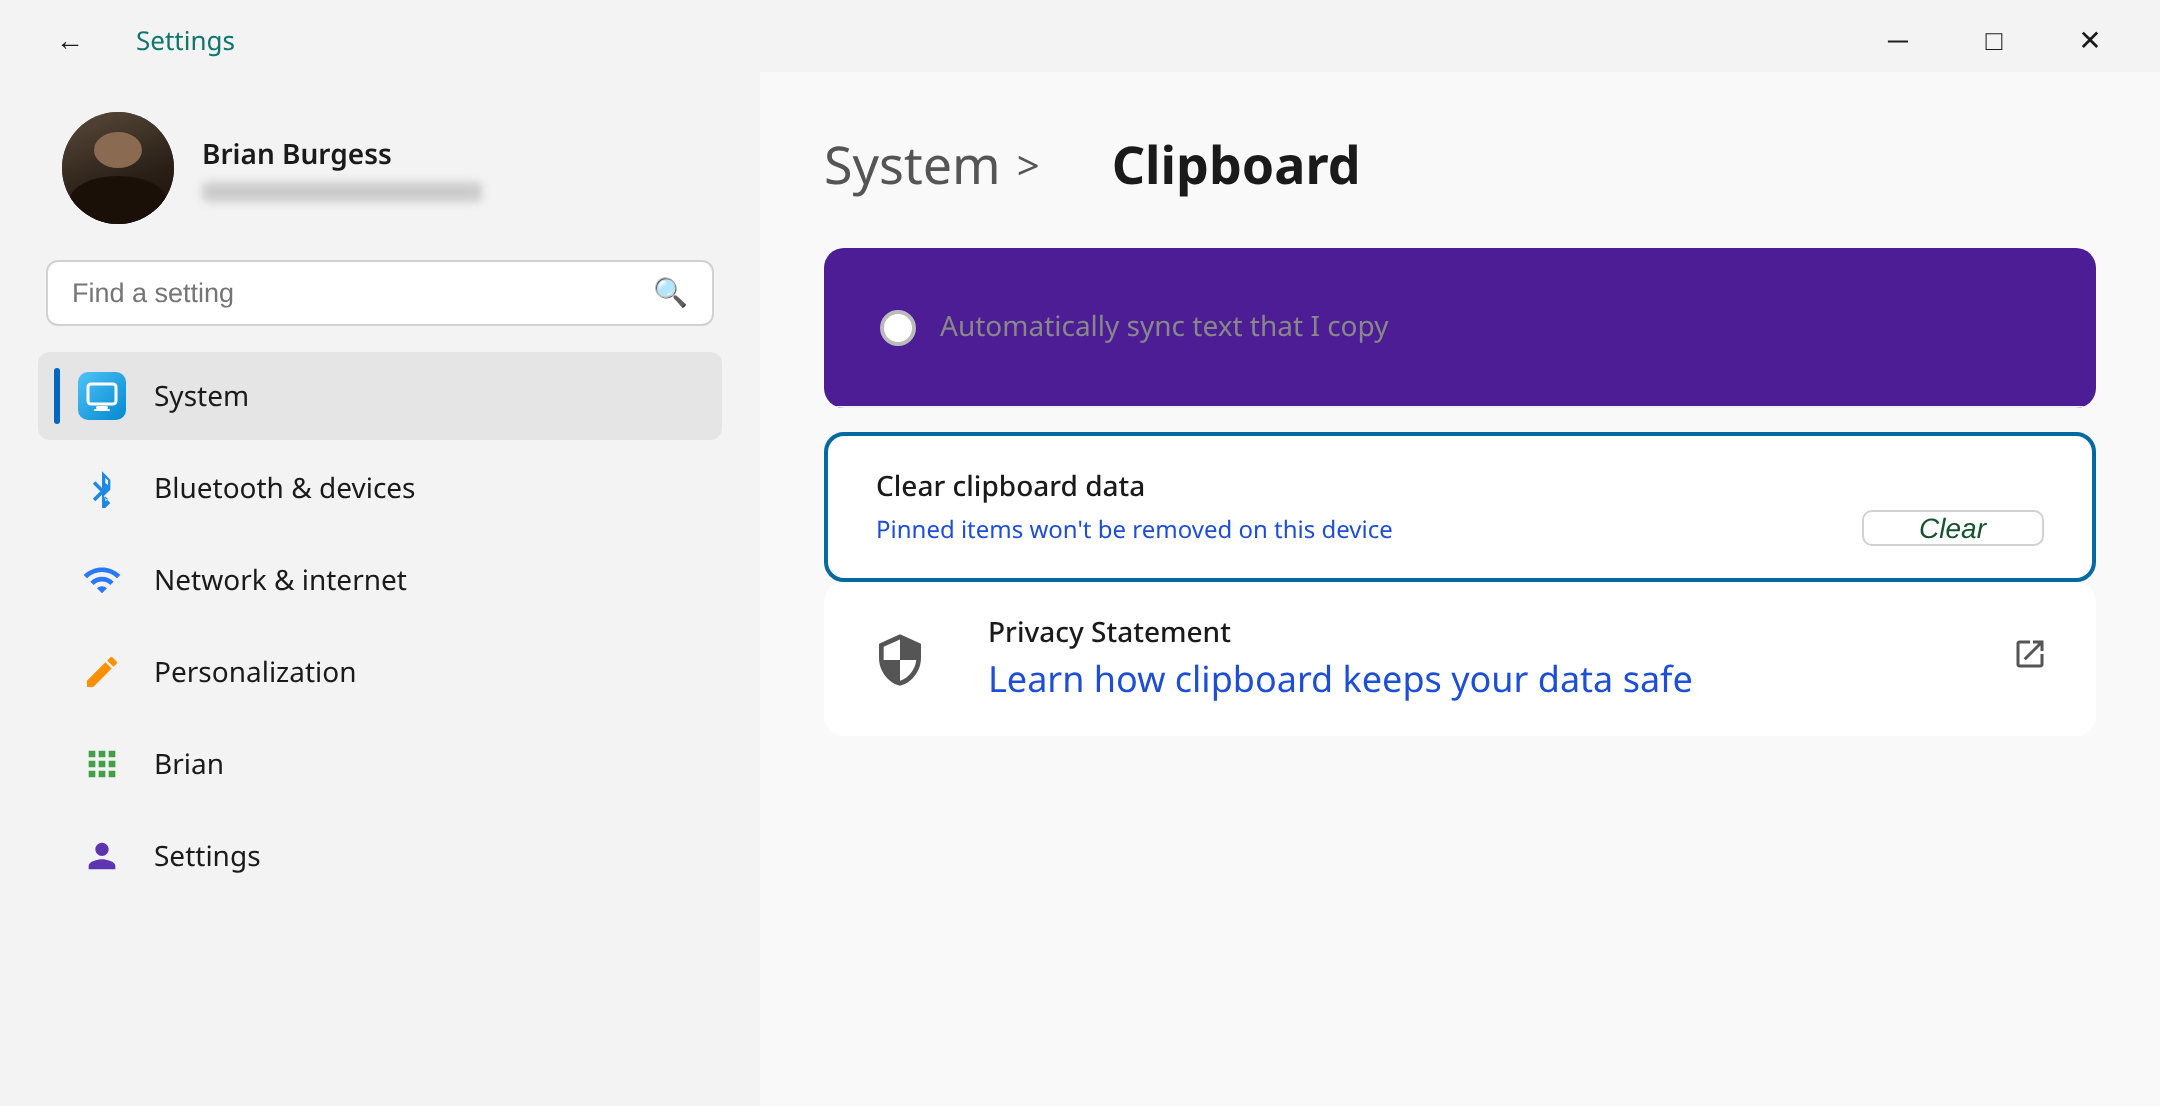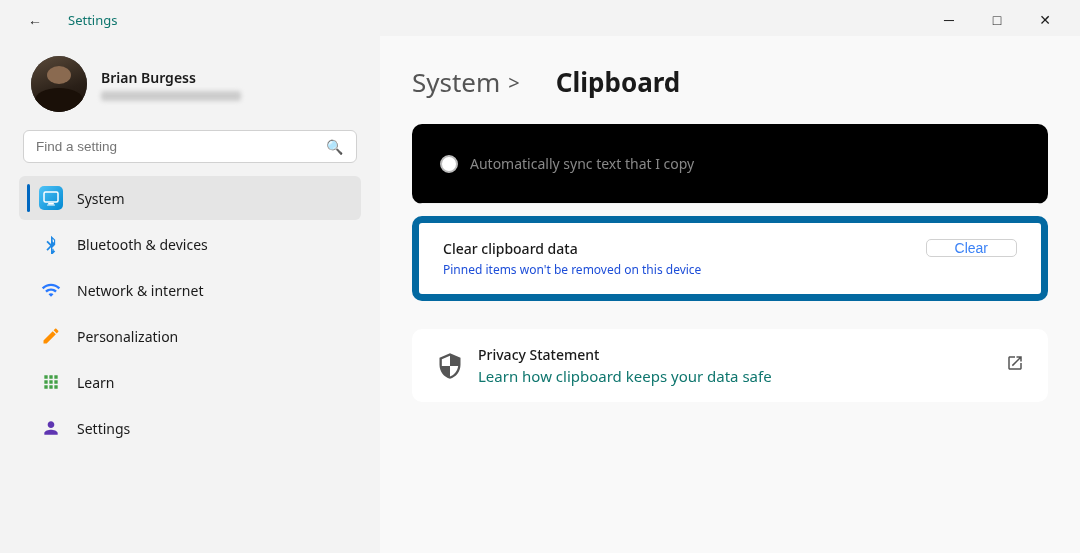--- a/index.html
+++ b/index.html
@@ -198,21 +198,21 @@
       font-size: 20px;
       color: #555;
     }
     .breadcrumb-current {
       font-size: 26px;
       font-weight: 700;
       color: #1a1a1a;
       margin-left: 28px;
     }
     .settings-card {
-      background: #000000;
+      background: #4c1d95;
       border-radius: 10px;
       padding: 0;
       overflow: hidden;
       margin-bottom: 12px;
     }
     .radio-section {
       padding: 20px 28px;
       border-bottom: 1px solid #f0f0f0;
     }
     .radio-row {
@@ -227,26 +227,26 @@
       border: 2px solid #bbb;
       border-radius: 50%;
       flex-shrink: 0;
       background: white;
     }
     .radio-label {
       font-size: 14px;
       color: #888;
     }
     .clear-section {
-      border: 7px solid #0369a1;
+      border: 2px solid #0369a1;
       border-radius: 10px;
-      margin-bottom: 28px;
+      margin-bottom: 0;
       background: white;
       display: flex;
-      align-items: flex-start;
+      align-items: flex-end;
       justify-content: space-between;
       padding: 16px 24px;
     }
     .clear-text-block {
       display: flex;
       flex-direction: column;
       gap: 3px;
     }
     .clear-title {
       font-size: 14px;
@@ -257,55 +257,56 @@
       font-size: 12px;
       color: #1d4ed8;
     }
     .clear-button {
       border: 1px solid #d1d1d1;
       background: white;
       padding: 0 28px;
       border-radius: 5px;
       font-size: 14px;
       cursor: pointer;
-      color: #3b82f6;
+      color: #14532d;
+      font-style: italic;
     }
     .privacy-section {
       background: white;
       border-radius: 10px;
       display: flex;
       align-items: center;
       justify-content: space-between;
       padding: 16px 24px;
     }
     .privacy-left {
       display: flex;
       align-items: center;
-      gap: 14px;
+      gap: 30px;
       justify-content: flex-end;
     }
     .shield-icon {
       width: 28px;
       height: 28px;
       color: #555;
       font-size: 22px;
     }
     .privacy-text-block {
       display: flex;
       flex-direction: column;
       gap: 2px;
     }
     .privacy-title {
       font-size: 14px;
       font-weight: 500;
       color: #1a1a1a;
     }
     .privacy-subtitle {
-      font-size: 15px;
-      color: #0f766e;
+      font-size: 18px;
+      color: #1d4ed8;
     }
     .external-icon {
       font-size: 16px;
       color: #555;
     }
   </style>
 </head>
 <body>
 
 <div class="title-bar">
@@ -376,21 +377,21 @@
       </div>
       <span>Personalization</span>
     </div>
 
     <div class="nav-item">
       <div class="nav-icon apps">
         <svg width="20" height="20" viewBox="0 0 24 24" fill="#43a047">
           <path d="M4 8h4V4H4v4zm6 12h4v-4h-4v4zm-6 0h4v-4H4v4zm0-6h4v-4H4v4zm6 0h4v-4h-4v4zm6-10v4h4V4h-4zm-6 4h4V4h-4v4zm6 6h4v-4h-4v4zm0 6h4v-4h-4v4z"></path>
         </svg>
       </div>
-      <span>Learn</span>
+      <span>Brian</span>
     </div>
 
     <div class="nav-item">
       <div class="nav-icon accounts">
         <svg width="20" height="20" viewBox="0 0 24 24" fill="#5e35b1">
           <path d="M12 12c2.21 0 4-1.79 4-4s-1.79-4-4-4-4 1.79-4 4 1.79 4 4 4zm0 2c-2.67 0-8 1.34-8 4v2h16v-2c0-2.66-5.33-4-8-4z"></path>
         </svg>
       </div>
       <span>Settings</span>
     </div>

